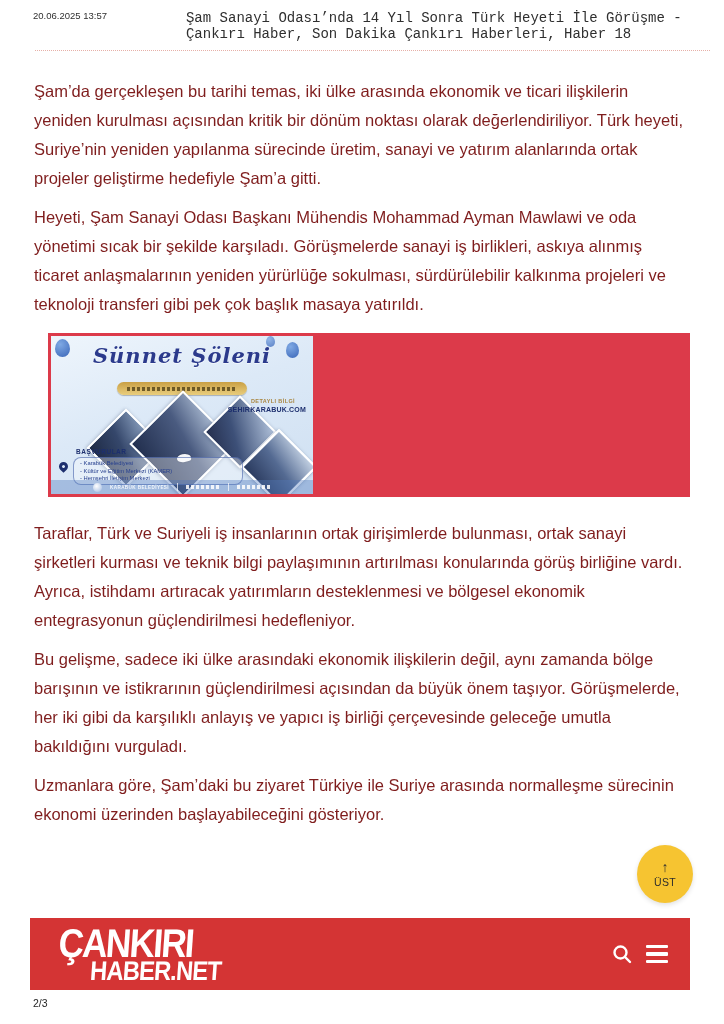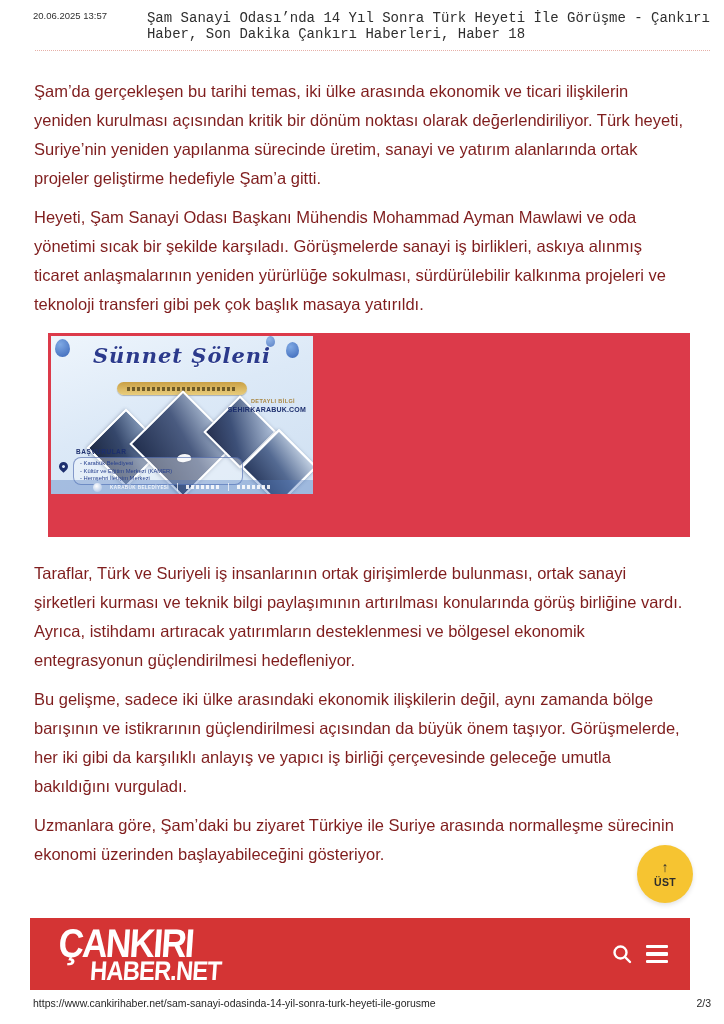--- a/index.html
+++ b/index.html
@@ -1,36 +1,36 @@
 <!DOCTYPE html>
 <html><head>
 <meta charset="utf-8">
 <style>
   * { margin:0; padding:0; box-sizing:border-box; }
   html,body { background:#fff; }
   body { width:724px; height:1024px; font-family:"Liberation Sans", sans-serif; position:relative; overflow:hidden; }
   .page { position:relative; width:724px; height:1024px; background:#fff; }
 
   
-  .print-header { display:flex; justify-content:space-between; align-items:flex-start; padding:10px 13px 5px 33px; }
+  .print-header { display:flex; justify-content:space-between; align-items:flex-start; padding:10px 13px 5px 33px;gap:39px; }
   .ph-date { font-size:9.5px; color:#2f2f2f; white-space:nowrap; }
   .ph-title { font-size:14px; color:#2f2f2f; text-align:left; flex:1; padding-left:40px;font-family:Liberation Mono, monospace; }
   .dotted-line { margin:3px 14px 0 35px; border-top:1px dotted #e6b0a8; height:0; }
 
   
   .nav { display:flex; gap:28px; padding:16px 30px 15px 46px; border-bottom:1px solid #e7e7e7; }
   .nav a { font-size:15px; font-weight:bold; color:#1c1c26; text-decoration:none; letter-spacing:.2px; white-space:nowrap; }
 
   
   .article { padding:0 34px; }
   .article p { font-size:16.5px; line-height:29px; color:#7f1d1d; margin:0 0 10px 0; }
   .article p:first-child { margin-top:26px; }
 
   
-  .promo-card { margin:14px 0 22px 14px; width:642px; height:204px; background:#dc3a4a; display:flex; align-items:flex-start; cursor:pointer; }
+  .promo-card { margin:14px 0 22px 14px; width:642px; height:164px; background:#dc3a4a; display:flex; align-items:center; cursor:pointer; }
   .poster { position:relative; width:262px; height:158px; margin:3px; background:linear-gradient(160deg,#eef5fc 0%,#dce9f7 45%,#cfe0f2 100%); overflow:hidden; flex:none; }
   .poster-title { position:absolute; top:7px; left:0; right:0; text-align:center; font-family:"DejaVu Serif", serif; font-style:italic; font-weight:bold; font-size:21px; color:#2b3a8c; letter-spacing:1px; text-shadow:0 1px 0 rgba(255,255,255,.6); }
   .balloon { position:absolute; border-radius:50% 50% 50% 50%/55% 55% 45% 45%; background:radial-gradient(circle at 35% 30%, #7fa9e4, #3a66b8); }
   .balloon.b1 { left:4px; top:3px; width:15px; height:18px; }
   .balloon.b2 { right:14px; top:6px; width:13px; height:16px; }
   .balloon.b3 { right:38px; top:0px; width:9px; height:11px; opacity:.8; }
   .gold-banner { position:absolute; top:46px; left:66px; width:130px; height:13px; border-radius:7px; background:linear-gradient(#c9a045,#e9cd7d); box-shadow:0 1px 1px rgba(0,0,0,.25); overflow:hidden; }
   .gold-banner::after { content:""; position:absolute; left:10px; right:10px; top:5px; height:4px; background:repeating-linear-gradient(90deg,#4a3a12 0 3px,transparent 3px 5px); opacity:.75; }
   .diamond { position:absolute; transform:rotate(45deg); border:2px solid #fff; box-shadow:0 1px 4px rgba(20,40,80,.35); }
   .d1 { left:47px; top:84px;  width:56px; height:56px; background:linear-gradient(200deg,#9db4d2 0%,#35476b 55%,#1e2a45 100%); }
@@ -49,21 +49,21 @@
   .strip-logo { width:9px; height:9px; border-radius:50%; background:radial-gradient(circle at 40% 35%, #fff, #9fb9e0); flex:none; }
   .strip-text { font-size:4.6px; font-weight:bold; color:#f2f6fb; letter-spacing:.4px; white-space:nowrap; }
   .strip-sep { width:1px; height:8px; background:rgba(255,255,255,.7); }
   .strip-faux { width:34px; height:4px; background:repeating-linear-gradient(90deg,rgba(255,255,255,.85) 0 3px,transparent 3px 5px); }
   .promo-headline { flex:1; display:flex; align-items:center; padding:10px 16px 0 9px; }
   .promo-headline h2 { color:#fff; font-size:19px; line-height:28px; font-weight:bold; letter-spacing:.1px; }
 
   
   .scroll-top { position:absolute; left:637px; top:845px; width:56px; height:58px; border-radius:50%; background:#f6c431; border:none; display:flex; flex-direction:column; align-items:center; justify-content:center; cursor:pointer; box-shadow:0 2px 5px rgba(0,0,0,.12); }
   .scroll-top .arrow { font-size:14px; line-height:14px; color:#2d2d2d; font-weight:bold; }
-  .scroll-top .label { font-size:10.5px; font-weight:bold; color:#2d2d2d; margin-top:2px; letter-spacing:.3px; }
+  .scroll-top .label { font-size:10.5px; font-weight:normal; color:#2d2d2d; margin-top:2px; letter-spacing:.3px; }
 
   
   .site-footer { position:absolute; left:30px; top:918px; width:660px; height:72px; background:#d43434; display:flex; align-items:center; justify-content:space-between; padding:0 22px 0 28px; }
   .logo { display:flex; flex-direction:column; cursor:pointer; transform:skewX(-4deg) scaleX(.88); transform-origin:left center; }
   .logo-line1 { color:#fff; font-weight:bold; font-size:40px; line-height:36px; letter-spacing:-2px; }
   .logo-line2 { color:#fff; font-weight:bold; font-size:27px; line-height:24px; letter-spacing:-1px; margin-left:38px; margin-top:-2px; }
   .footer-icons { display:flex; align-items:center; gap:12px; }
   .search-btn, .menu-btn { background:none; border:none; cursor:pointer; padding:0; display:flex; align-items:center; }
   .menu-bars { display:flex; flex-direction:column; gap:4px; }
   .menu-bars span { display:block; width:22px; height:3.5px; background:#fff; border-radius:1px; }
@@ -145,17 +145,16 @@
         <span class="menu-bars">
           <span></span>
             <span></span>
             <span></span>
         </span>
       </button>
     </div>
   </div>
 
   <div class="print-footer">
-    <span>https://www.cankirihaber.net/sam-sanayi-odasinda-14-yil-sonra-turk-heyeti-ile-gorusme</span>
     <span>2/3</span>
   </div>
 
 </div>
 
 </body></html>

